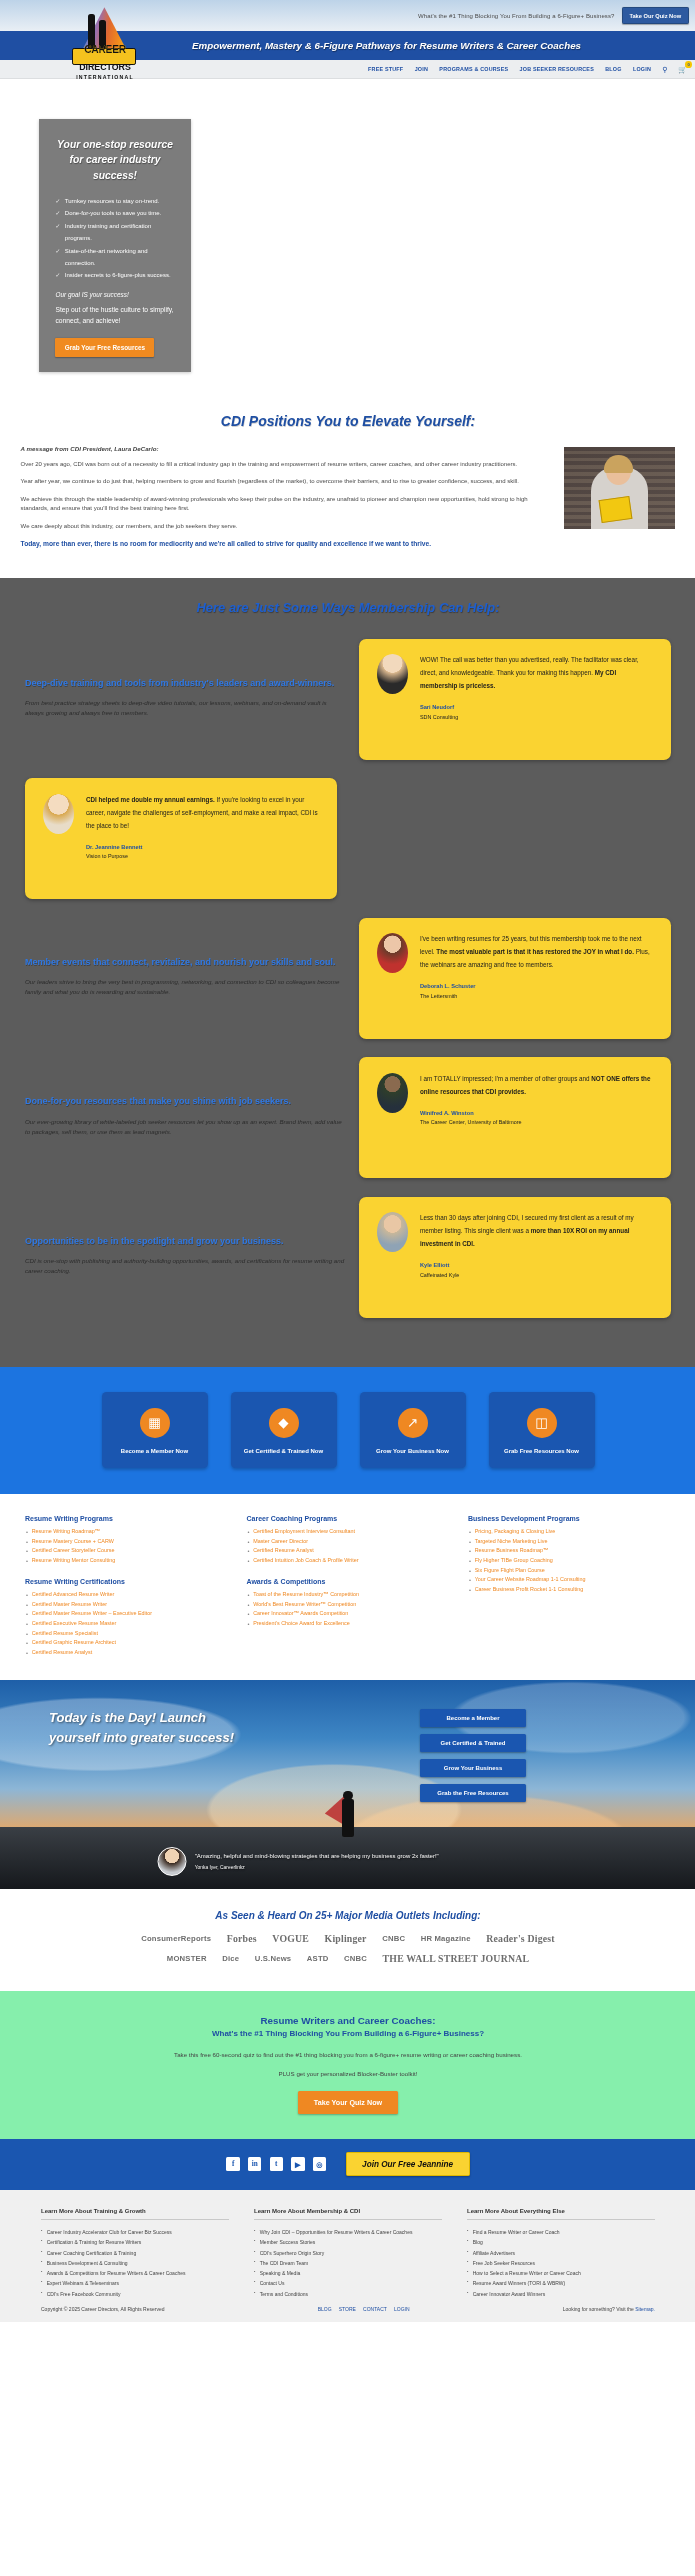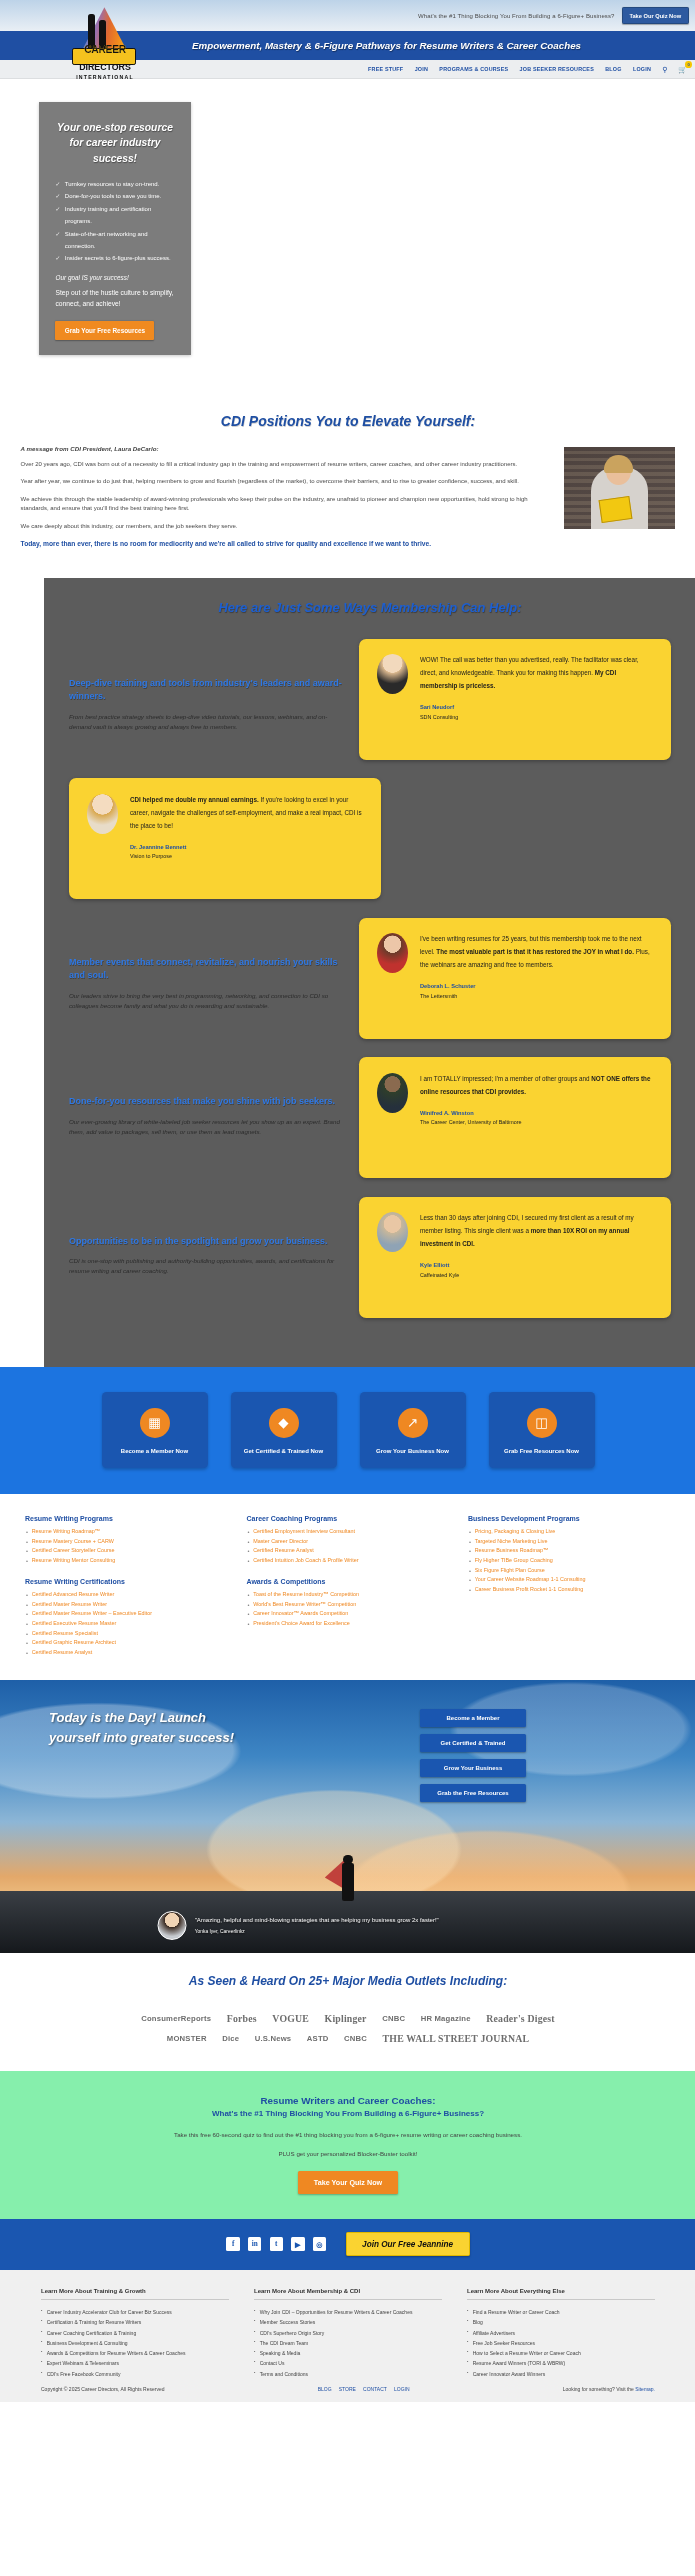--- a/index.html
+++ b/index.html
@@ -72,21 +72,21 @@
   }
   .logo .word2{
     position:absolute; bottom:10.3px; width:100%; text-align:center;
     color:#111; font-weight:bold; font-size:8.8px;
   }
   .logo .word3{
     position:absolute; bottom:2.1px; width:100%; text-align:center;
     color:#111; font-weight:bold; font-size:5.2px; letter-spacing:1.2px;
   }
   
-  .hero{ background:#fff; padding:23px 0 26px 0; min-height:330px; position:relative;}
+  .hero{ background:#fff; padding:40px 0 26px 0; min-height:330px; position:relative;}
   .hero-box{
     width:152px; margin-left:39px; background:#7c7c7c; color:#fff;
     padding:17.5px 13.4px 15.5px 13.4px; box-shadow:0 1px 3.1px rgba(0,0,0,.22);
   }
   .hero-title{
     font-size:10.3px; font-weight:bold; font-style:italic; text-align:center;
     line-height:1.55; text-shadow:0.5px 0.5px 1px rgba(0,0,0,.4); margin-bottom:10.3px;
   }
   .hero-list{ list-style:none; margin:0 0 9.3px 3.1px;}
   .hero-list li{
@@ -126,21 +126,21 @@
   .pos-photo .head{
     position:absolute; bottom:44px; left:42px; width:25px; height:27px;
     background:#e9bf9b; border-radius:50%;}
   .pos-photo .hair{
     position:absolute; bottom:56px; left:40px; width:29px; height:17.5px;
     background:#caa35e; border-radius:14.4px 14.4px 3.1px 3.1px;}
   .pos-photo .book{
     position:absolute; bottom:8.2px; left:36px; width:31px; height:23px;
     background:#f2c811; border:1px solid #b78f0b; transform:rotate(-8deg);}
   
-  .member{ background:#5c5c5c; padding:21.6px 0 31px 0;margin-left:44px;}
+  .member{ background:#5c5c5c; padding:21.6px 0 31px 0;}
   .member h2{
     text-align:center; color:#1d5fd0; font-size:13px; font-style:italic; font-weight:bold;
     margin-bottom:24px; text-shadow:0.5px 0.5px 1px rgba(0,0,0,.35);
   }
   .mrow{ display:flex; padding:0 25px; gap:13.4px; margin-bottom:18.5px; align-items:flex-start;}
   .mleft{ flex:1; padding-top:38px;}
   .mleft h3{
     color:#2f78e4; font-size:9px; font-weight:bold; line-height:1.5; margin-bottom:8.2px;
     text-shadow:0.5px 0.5px 0.5px rgba(0,0,0,.3);
   }
@@ -184,21 +184,21 @@
   .pcol ul{ list-style:none; margin-bottom:2.1px;}
   .pcol li{
     font-size:5.4px; color:#ef8822; line-height:1.78; position:relative; padding-left:6.7px;
     cursor:pointer;
   }
   .pcol li:before{
     content:"•"; position:absolute; left:1px; color:#888; font-size:5.7px;
   }
   
   .sky{
-    height:273px; position:relative; overflow:hidden;
+    height:209px; position:relative; overflow:hidden;
     background:linear-gradient(#1e5fa8 0%, #3e86c4 28%, #8db6d6 52%, #e3a86a 72%, #f2c98c 84%, #6d5d57 100%);
   }
   .sky .clouds{
     position:absolute; inset:0;
     background:
       radial-gradient(ellipse at 14% 26%, rgba(255,255,255,.30) 0 16%, transparent 17%),
       radial-gradient(ellipse at 82% 18%, rgba(255,255,255,.22) 0 14%, transparent 15%),
       radial-gradient(ellipse at 48% 62%, rgba(255,230,190,.35) 0 24%, transparent 25%),
       radial-gradient(ellipse at 70% 78%, rgba(255,200,140,.4) 0 20%, transparent 21%);
   }
@@ -233,21 +233,21 @@
   .sky-quote .av{
     width:29px; height:29px; border-radius:50%; flex:0 0 29px;
     background:radial-gradient(circle at 50% 30%, #f0d3b4 0 30%, #3a2a20 31%, #c7cbd0 70%);
     border:1px solid #fff;
   }
   .sky-quote .tq{ color:#fff; font-size:6px; line-height:1.6; text-shadow:0.5px 0.5px 1.5px rgba(0,0,0,.7);}
   .sky-quote .tn{ color:#fff; font-size:4.9px; margin-top:3.6px; text-shadow:0.5px 0.5px 1.5px rgba(0,0,0,.7);}
   
   .media{ background:#fff; padding:20.6px 0 17.5px 0; text-align:center;}
   .media h3{
-    color:#1f4fa3; font-size:12px; font-weight:bold; font-style:italic; margin-bottom:25px;text-align:center;
+    color:#1f4fa3; font-size:10px; font-weight:bold; font-style:italic; margin-bottom:12px;text-align:center;
   }
   .media .row{
     display:flex; justify-content:center; align-items:center; gap:15.5px; margin-bottom:9.3px;
     flex-wrap:wrap; padding:0 62px;
   }
   .media .row span{ color:#6e6e6e; font-weight:bold; font-size:7.7px; letter-spacing:0.2px;}
   .media .row .serif{ font-family:"Liberation Serif", serif; font-size:9.8px;}
   
   .quiz{ background:#86efac; padding:24px 0 25px 0; text-align:center;}
   .quiz h3{ color:#1f4fa3; font-size:9.8px; font-weight:bold; margin-bottom:3.1px;}

